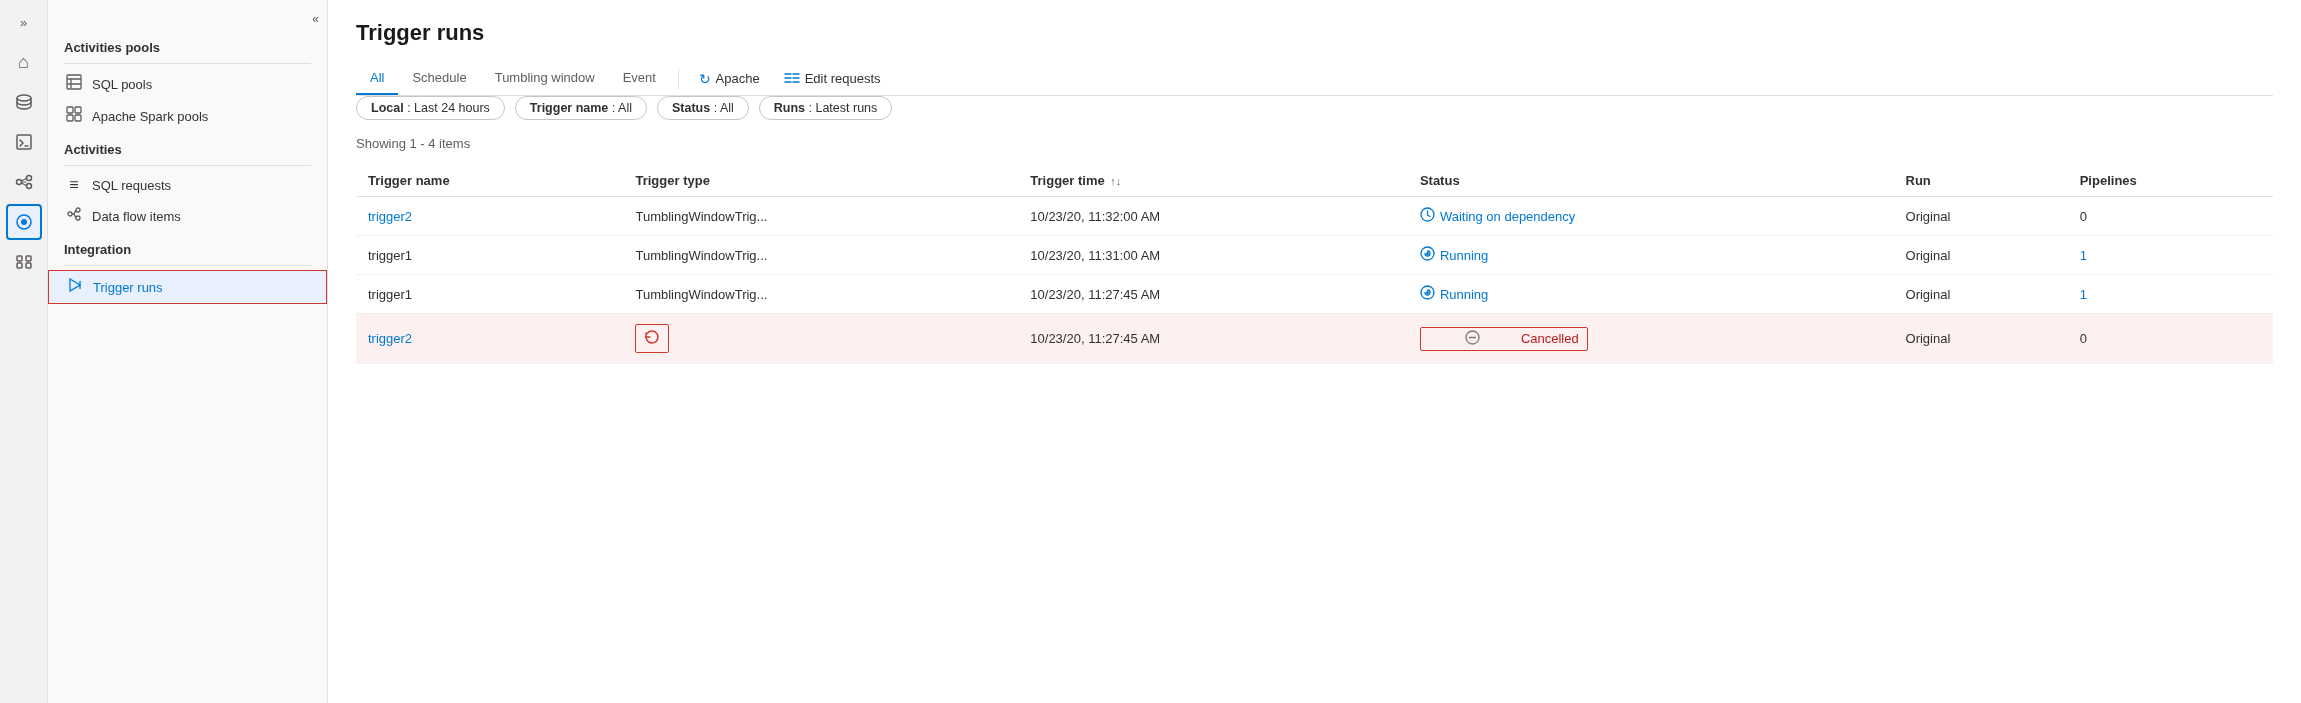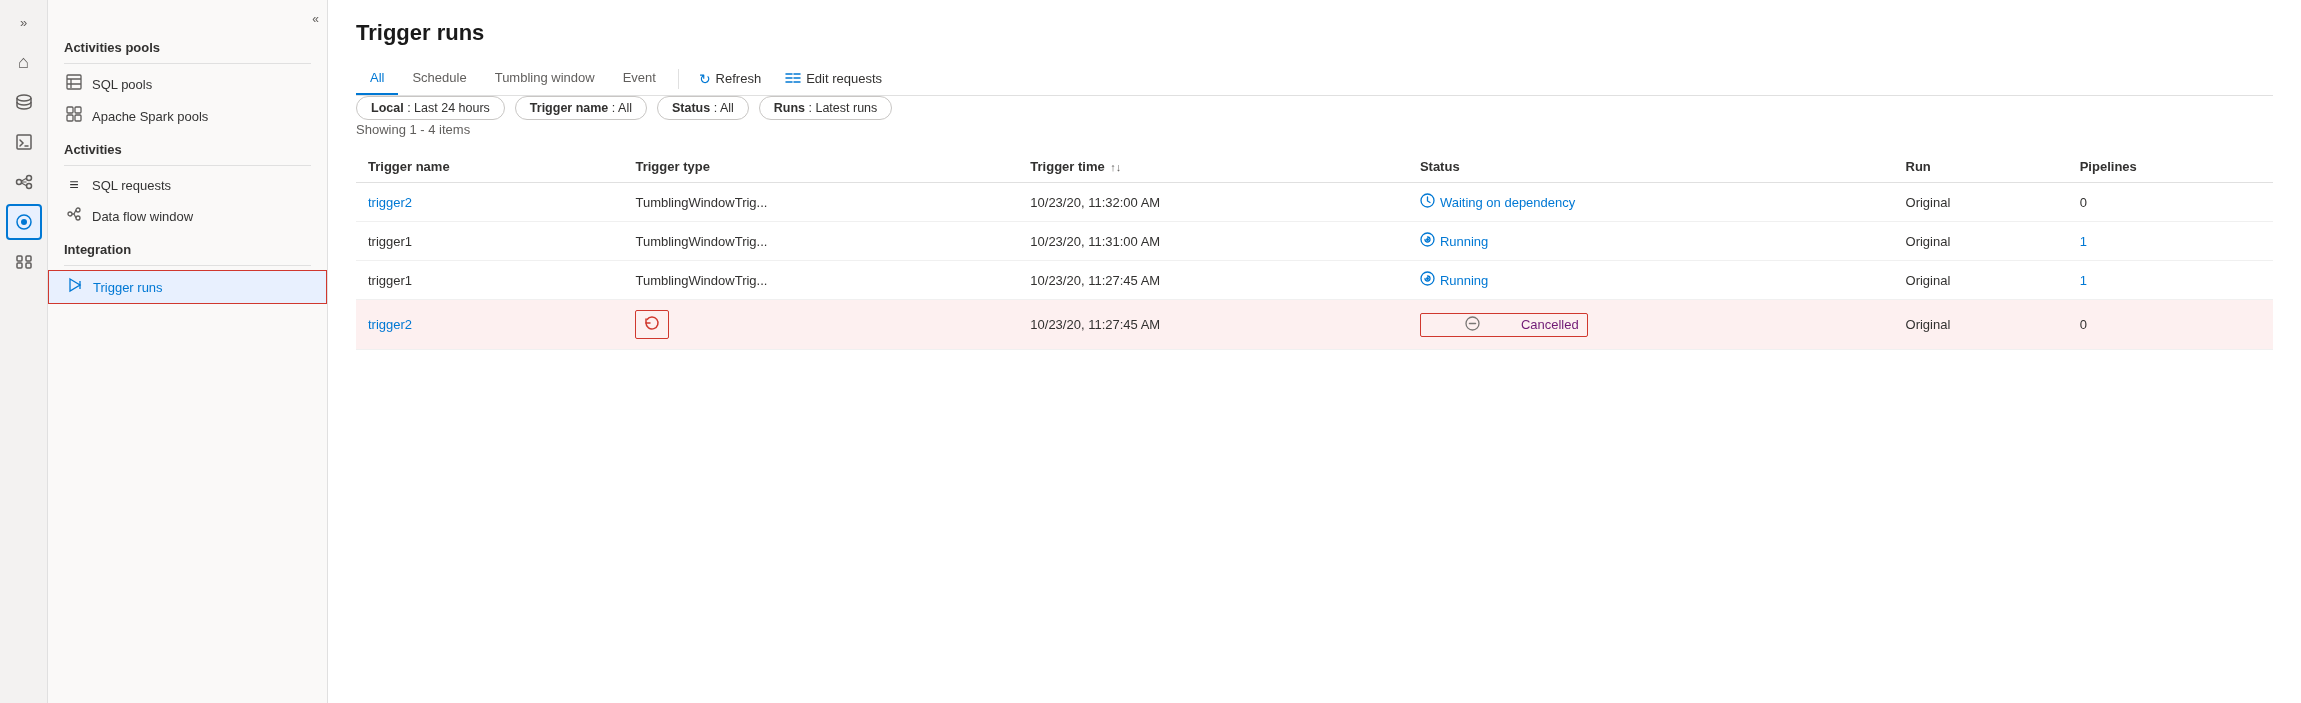--- a/index.html
+++ b/index.html
@@ -141,21 +141,21 @@
       cursor: pointer;
       color: #323130;
       font-size: 13px;
     }
     .tab-action .action-icon { font-size: 14px; color: #0078d4; }
 
     
     .filter-bar {
       display: flex;
       gap: 10px;
-      margin-bottom: 2px;
+      margin-bottom: 16px;
       flex-wrap: wrap;
     }
     .filter-pill {
       border: 1px solid #c8c6c4;
       border-radius: 16px;
       padding: 4px 14px;
       font-size: 12.5px;
       color: #323130;
       cursor: pointer;
       background: #fff;
@@ -193,21 +193,21 @@
     .data-table tr.highlighted td { background: #fdf0f0; }
     .link-text { color: #0078d4; cursor: pointer; text-decoration: none; }
     .status-badge {
       display: inline-flex;
       align-items: center;
       gap: 5px;
     }
     .status-icon { font-size: 15px; }
     .status-waiting { color: #0078d4; }
     .status-running { color: #0078d4; }
-    .status-cancelled { color: #701a75; margin-left: 36px; }
+    .status-cancelled { color: #b91c1c; margin-left: 36px; }
     .sort-icon { font-size: 11px; color: #605e5c; margin-left: 2px; }
     .cell-outline { 
       border: 1.5px solid #d0382e; 
       padding: 4px 8px; 
       border-radius: 2px;
       display: inline-flex;
       align-items: center;
       justify-content: center;
     }
     .pipelines-link { color: #0078d4; font-weight: 500; }
@@ -290,21 +290,21 @@
   </div>
   <div class="sidebar-item">
     <span class="item-icon">
       <svg width="16" height="16" viewBox="0 0 16 16" fill="none">
         <circle cx="4" cy="8" r="2" stroke="#605e5c" stroke-width="1.3"></circle>
         <circle cx="12" cy="4" r="2" stroke="#605e5c" stroke-width="1.3"></circle>
         <circle cx="12" cy="12" r="2" stroke="#605e5c" stroke-width="1.3"></circle>
         <path d="M6 8h2M8 8L10 4M8 8l2 4" stroke="#605e5c" stroke-width="1.3"></path>
       </svg>
     </span>
-    <span>Data flow window</span>
+    <span>Data flow items</span>
   </div>
 
   <div class="sidebar-section-title">Integration</div>
   <div class="sidebar-divider"></div>
   <div class="sidebar-item active">
     <span class="item-icon">
       <svg width="16" height="16" viewBox="0 0 16 16" fill="none">
         <polygon points="3,2 13,8 3,14" stroke="#0078d4" stroke-width="1.3" fill="none"></polygon>
         <path d="M13 4v8" stroke="#0078d4" stroke-width="1.3"></path>
       </svg>
@@ -318,21 +318,21 @@
     <h1 class="page-title">Trigger runs</h1>
 
     <div class="tab-bar">
       <div class="tab active">All</div>
       <div class="tab">Schedule</div>
       <div class="tab">Tumbling window</div>
       <div class="tab">Event</div>
       <div class="tab-separator"></div>
       <div class="tab-action">
         <span class="action-icon">↻</span>
-        <span>Refresh</span>
+        <span>Apache</span>
       </div>
       <div class="tab-action">
         <span class="action-icon">
           <svg width="16" height="12" viewBox="0 0 16 12" fill="none">
             <path d="M1 2h6M1 6h6M1 10h6M9 2h6M9 6h6M9 10h6" stroke="#0078d4" stroke-width="1.5" stroke-linecap="round"></path>
           </svg>
         </span>
         <span>Edit requests</span>
       </div>
     </div>

